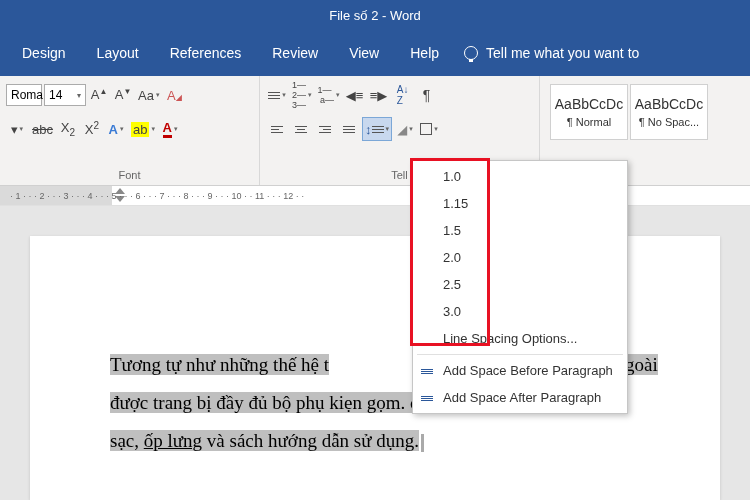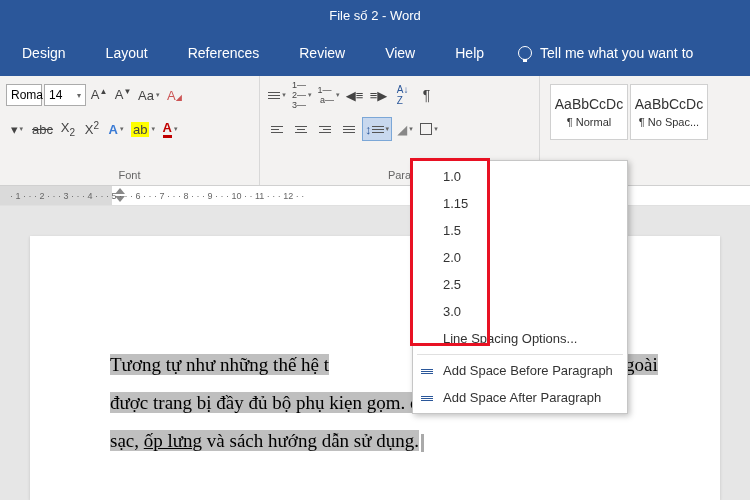--- a/index.html
+++ b/index.html
@@ -1,20 +1,20 @@
 <!DOCTYPE html>
 <html><head>
 <meta charset="utf-8">
 <style>
   * { box-sizing: border-box; margin: 0; padding: 0; }
   body { font-family: "Segoe UI", Tahoma, sans-serif; font-size: 12px; background: #fff; overflow: hidden; width: 750px; height: 500px; position: relative; }
   
   .titlebar { background: #2B579A; color: #fff; height: 30px; display: flex; align-items: center; justify-content: center; font-size: 13px; }
   
-  .menubar { background: #2B579A; color: #fff; height: 46px; display: flex; align-items: center; padding: 0 8px; gap: 12px; }
+  .menubar { background: #2B579A; color: #fff; height: 46px; display: flex; align-items: center; padding: 0 8px; gap: 3px; }
   .menubar .tab { padding: 10px 14px; font-size: 14px; cursor: pointer; }
   .menubar .tell { display: flex; align-items: center; gap: 8px; margin-left: 8px; font-size: 14px; }
   .bulb { width: 14px; height: 14px; border: 1.5px solid #fff; border-radius: 50%; position: relative; }
   .bulb:after { content: ''; position: absolute; bottom: -3px; left: 4px; width: 4px; height: 3px; background: #fff; }
   
   .ribbon { background: #F3F2F1; height: 110px; border-bottom: 1px solid #d0d0d0; display: flex; position: relative; }
   .group { padding: 4px 6px 2px 6px; border-right: 1px solid #d8d8d8; display: flex; flex-direction: column; }
   .group-rows { display: flex; flex-direction: column; gap: 4px; }
   .row { display: flex; align-items: center; gap: 2px; height: 30px; }
   .btn { min-width: 22px; height: 24px; display: flex; align-items: center; justify-content: center; color: #444; font-size: 13px; cursor: pointer; padding: 0 2px; }
@@ -200,21 +200,21 @@
             </span>
           </div>
         <div class="btn dd">
             <span style="color:#888">◢</span>
           </div>
         <div class="btn dd">
             <span style="border:1px solid #555;width:12px;height:12px;display:inline-block"></span>
           </div>
       </div>
     </div>
-    <div class="group-label">Para</div>
+    <div class="group-label">Tell</div>
   </div>
 
   <div class="group" style="border-right:none">
     <div class="styles">
       <div class="style-box">
         <div class="preview">AaBbCcDc</div>
         <div class="name">¶ Normal</div>
       </div>
       <div class="style-box">
         <div class="preview">AaBbCcDc</div>

